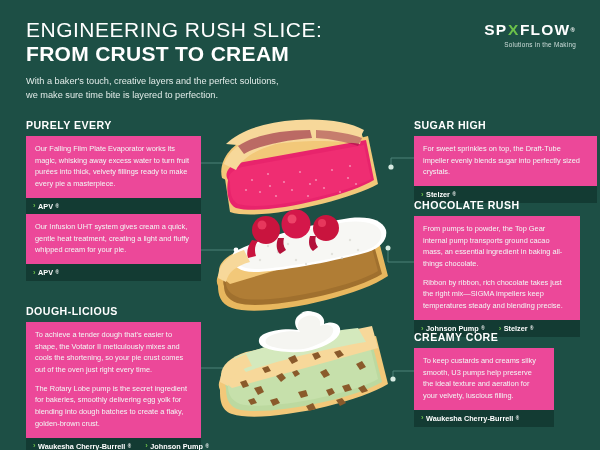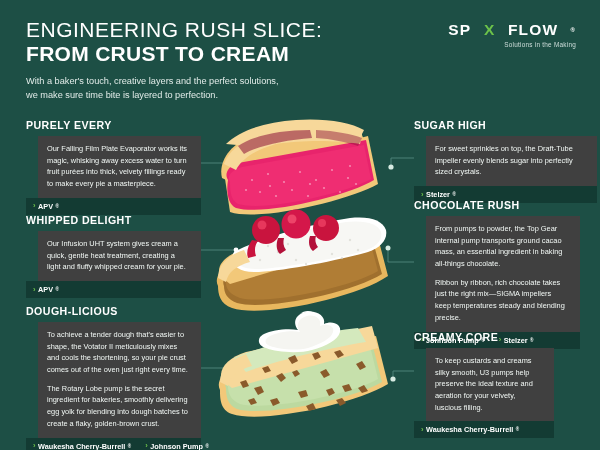--- a/index.html
+++ b/index.html
@@ -26,39 +26,38 @@
     margin-top: 9px; font-size: 9.2px; color: #e2ece9;
     line-height: 1.52; font-weight: 400;
   }
   .subtitle div { white-space: nowrap; }
 
   
   .logo { position: absolute; right: 24px; top: 22px; text-align: right; }
   .logo-mark {
     font-size: 15.5px; font-weight: 700; color: #ffffff;
     letter-spacing: 1.2px; line-height: 1;
-    display: flex; align-items: center; justify-content: flex-end; gap: 12px;
+    display: flex; align-items: center; justify-content: flex-end;
   }
   .logo-x { color: #6cc24a; font-weight: 700; padding: 0 0.5px; }
   .logo-reg { font-size: 6px; vertical-align: super; color: #ffffff; }
   .logo-tag {
     font-size: 6.4px; color: #cfdedb; letter-spacing: 0.25px;
     margin-top: 3px; font-weight: 400;
   }
 
   
   .panel { position: absolute; }
   .panel-title {
     font-size: 10.6px; font-weight: 700; color: #ffffff;
     letter-spacing: 0.45px; margin-bottom: 5px;
   }
   .panel-body {
-    background: #404040;
+    background: #ec4899;
     padding: 7px 11px 8px 9px;
-    margin-left: 12px;
   }
   .panel-body p {
     font-size: 7.4px; line-height: 1.58; color: #f2f8f5;
   }
   .panel-body p + p { margin-top: 7px; }
   .tag-row {
     background: #133b33;
     display: flex; align-items: center; gap: 14px;
     padding: 4px 8px 4px 7px;
   }
@@ -254,21 +253,20 @@
     <div class="tag-row">
       <span class="tag">
           <span class="chev">›</span>
           <span>APV</span>
           <span class="reg">®</span>
         </span>
     </div>
   </div>
 
   <div class="panel" id="panel-whipped-delight">
-    <div class="panel-title">WHIPPED DELIGHT</div>
     <div class="panel-body">
       <p>Our Infusion UHT system gives cream a quick, gentle heat treatment, creating a light and fluffy whipped cream for your pie.</p>
     </div>
     <div class="tag-row">
       <span class="tag">
           <span class="chev">›</span>
           <span>APV</span>
           <span class="reg">®</span>
         </span>
     </div>

